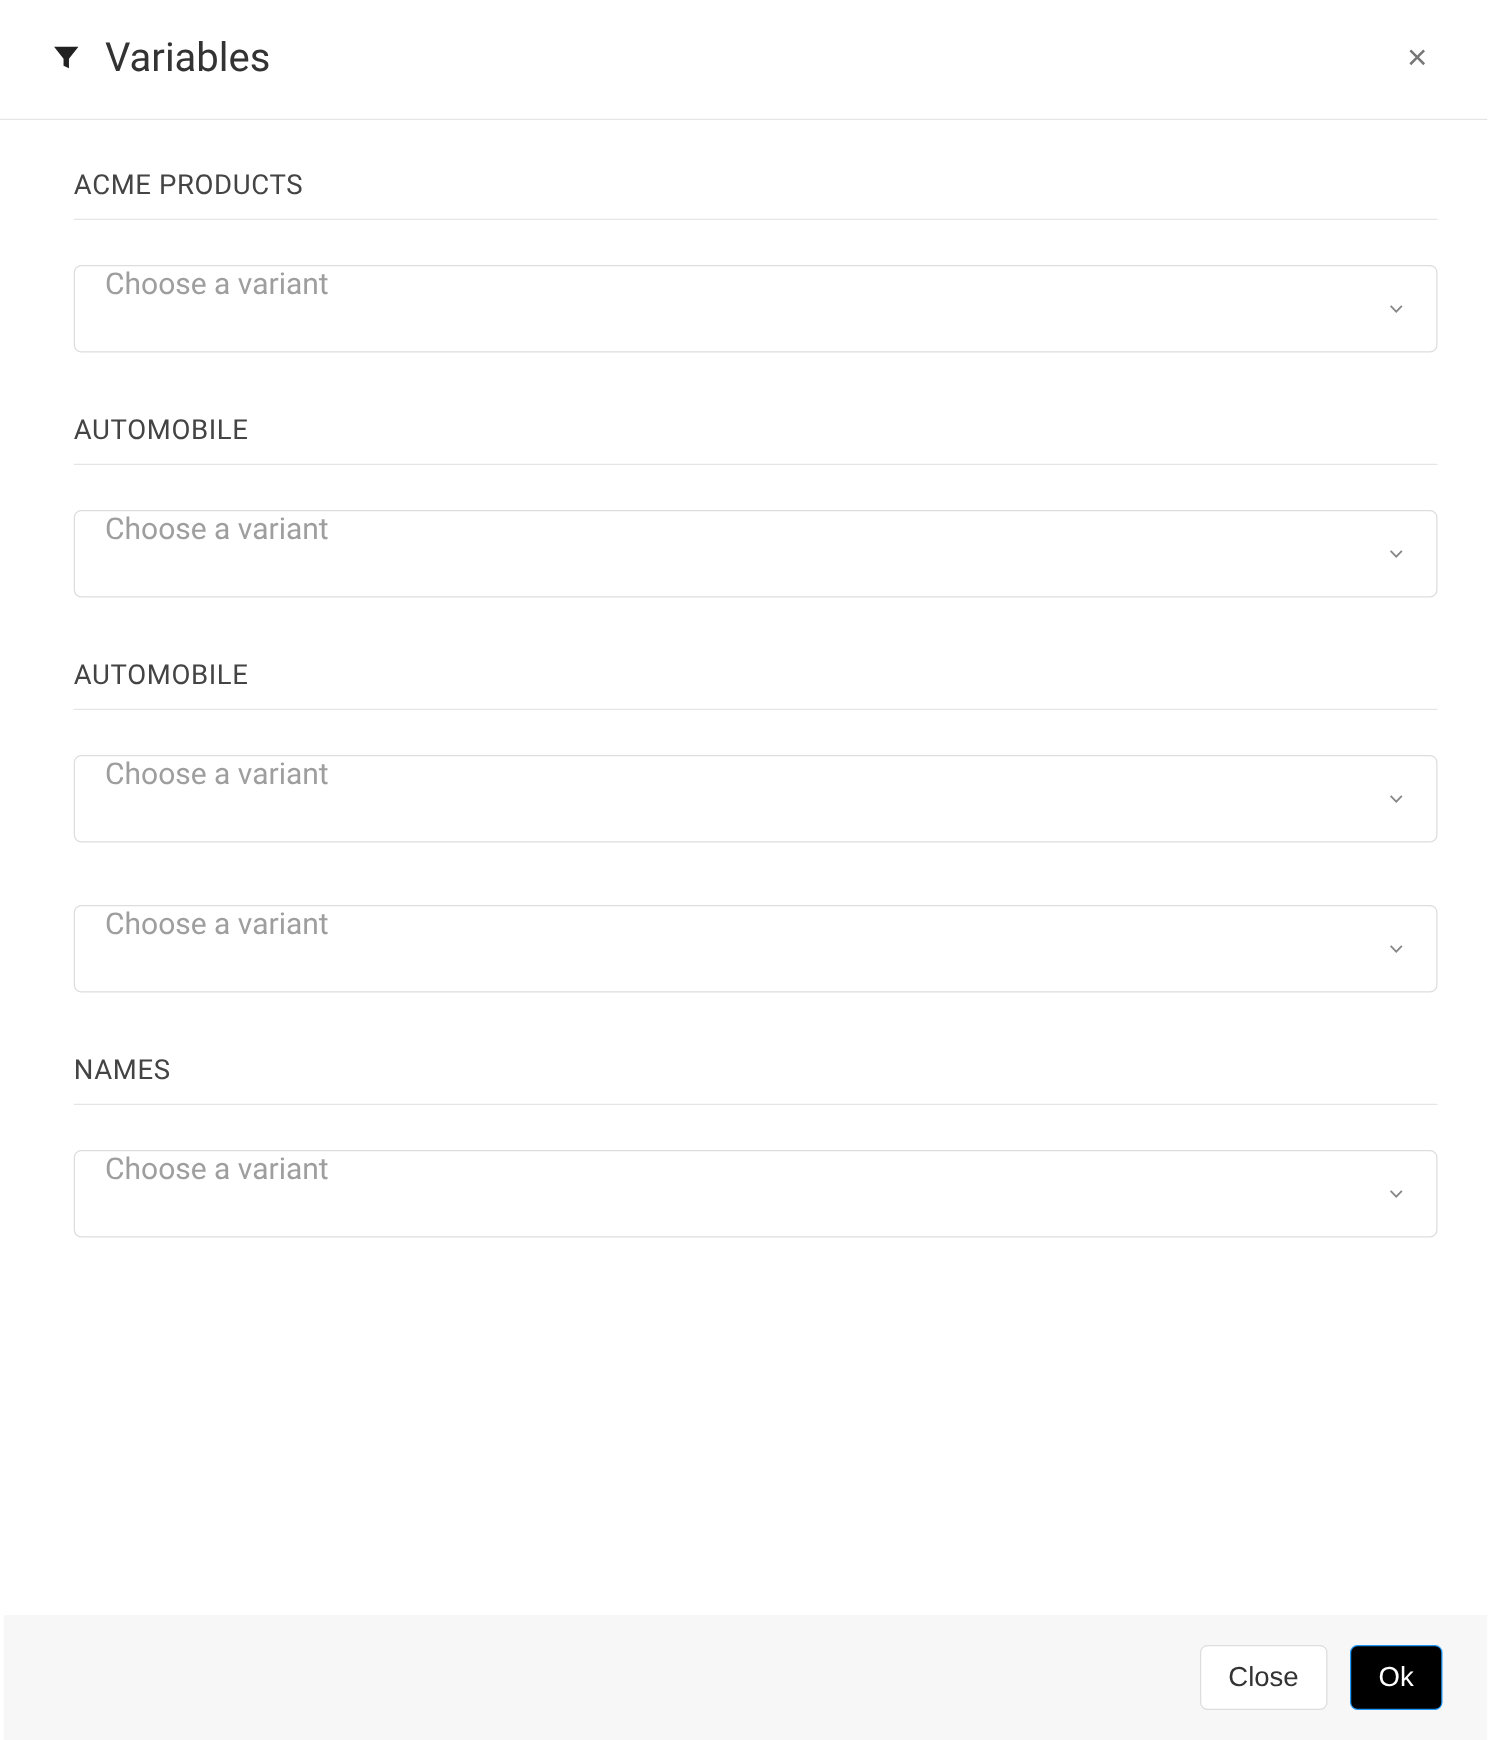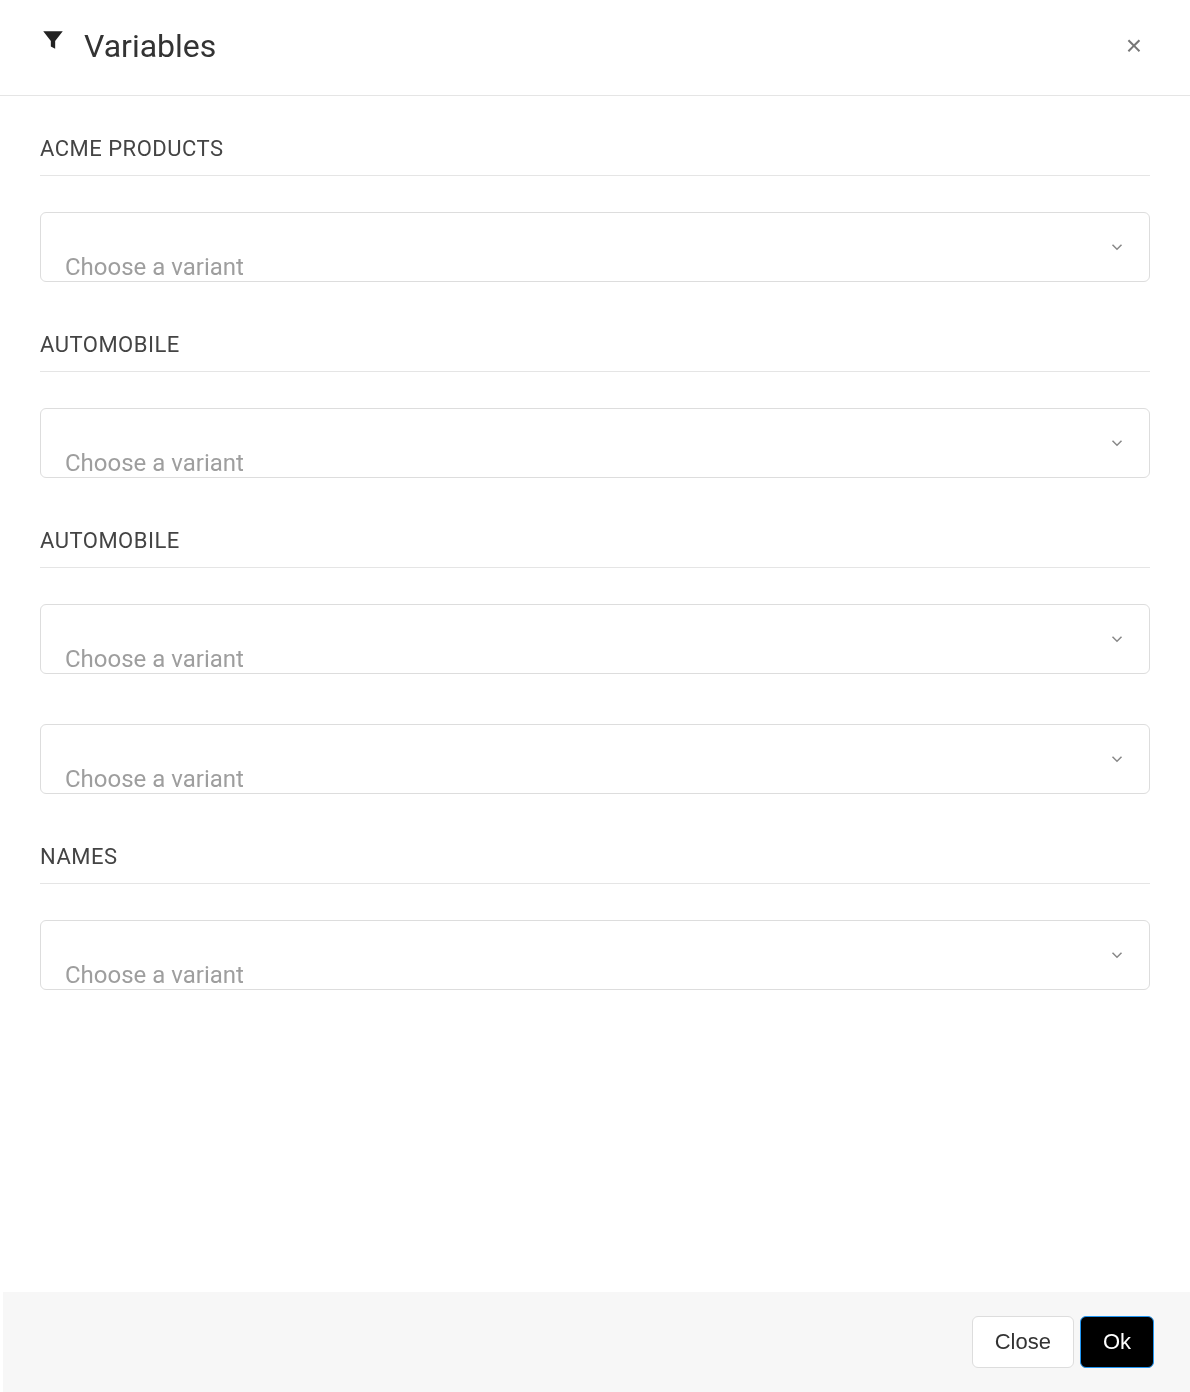--- a/index.html
+++ b/index.html
@@ -18,20 +18,21 @@
     .modal-header {
       display: flex;
       align-items: center;
       justify-content: space-between;
       padding: 20px 40px 24px 40px;
       border-bottom: 1px solid #e5e5e5;
       height: 96px;
     }
     .header-title-group {
       display: flex;
+      align-items: center;
       gap: 18px;
     }
     .filter-icon {
       width: 26px;
       height: 26px;
       color: #222;
     }
     .modal-title {
       font-size: 32px;
       font-weight: 400;
@@ -43,20 +44,21 @@
       font-size: 28px;
       color: #777;
       cursor: pointer;
       padding: 4px 8px;
       line-height: 1;
     }
     .modal-body {
       padding: 40px 40px 20px 40px;
       height: calc(100% - 96px - 100px);
       overflow-y: auto;
+      margin-left: 19px;
     }
     .modal-body::-webkit-scrollbar {
       width: 14px;
     }
     .modal-body::-webkit-scrollbar-track {
       background: transparent;
     }
     .modal-body::-webkit-scrollbar-thumb {
       background: #c0c0c0;
       border-radius: 7px;
@@ -80,21 +82,21 @@
     .variant-select {
       width: 100%;
       height: 70px;
       border: 1px solid #ddd;
       border-radius: 6px;
       background: #fff;
       padding: 0 50px 0 24px;
       font-size: 24px;
       color: #9e9e9e;
       display: flex;
-      align-items: flex-end;
+      align-items: flex-start;
       cursor: pointer;
       user-select: none;
     }
     .chevron-down {
       position: absolute;
       right: 24px;
       top: 50%;
       transform: translateY(-50%);
       width: 18px;
       height: 18px;
@@ -104,21 +106,21 @@
     .modal-footer {
       position: absolute;
       bottom: 0;
       left: 3px;
       right: 0;
       height: 100px;
       background: #f7f7f7;
       display: flex;
       align-items: center;
       justify-content: flex-end;
-      gap: 6px;
+      gap: 18px;
       padding: 0 36px;
     }
     .btn {
       height: 52px;
       padding: 0 22px;
       font-size: 22px;
       border-radius: 6px;
       cursor: pointer;
       display: inline-flex;
       align-items: center;

